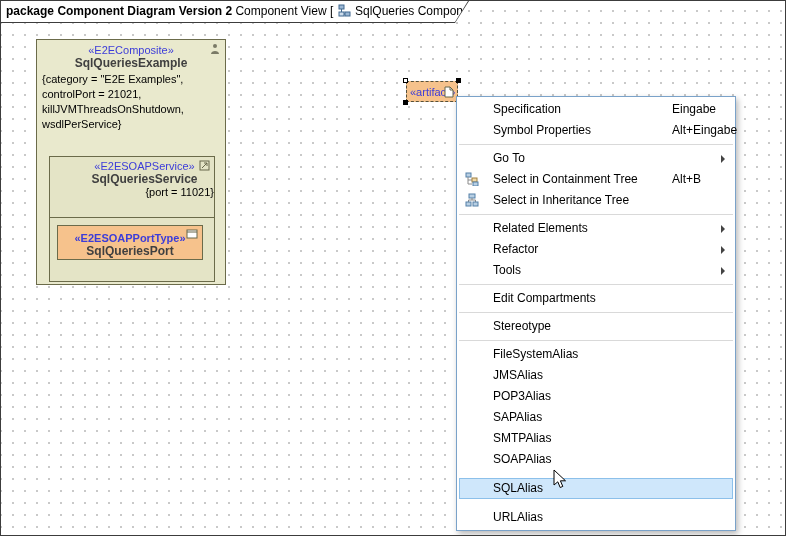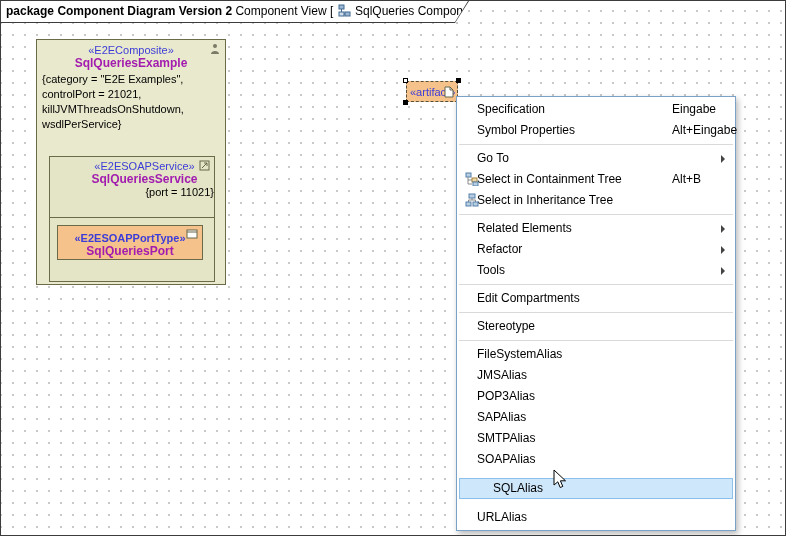--- a/index.html
+++ b/index.html
@@ -25,21 +25,21 @@
   
   .pkg-tab{position:absolute;left:0;top:0;width:468px;height:22px;background:var(--frame-border);
     clip-path:polygon(0 0,100% 0,calc(100% - 14px) 100%,0 100%);}
   .pkg-tab-inner{position:absolute;left:0;top:0;width:467px;height:21px;background:#fff;
     clip-path:polygon(0 0,100% 0,calc(100% - 13px) 100%,0 100%);
     font-size:12px;line-height:21px;white-space:nowrap;padding-left:5px;}
   .pkg-tab-inner .bold{font-weight:bold;}
   .pkg-tab-inner svg{vertical-align:-2px;margin:0 1px;}
   
   .shape-text-ster{color:var(--stereotype-blue);font-size:11px;text-align:center;}
-  .shape-text-name{font-weight:bold;font-size:12px;text-align:center;color:#a21caf;}
+  .shape-text-name{font-weight:bold;font-size:12px;text-align:center;color:#404040;}
   .component{position:absolute;left:35px;top:38px;width:190px;height:246px;
     background:var(--component-fill);border:1px solid var(--shape-border);}
   .component .props{font-size:11px;line-height:15px;padding:2px 5px;color:#000;}
   .corner-icon{position:absolute;top:3px;right:4px;}
   .service{position:absolute;left:12px;top:116px;width:166px;height:126px;
     background:var(--service-fill);border:1px solid var(--shape-border);padding-top:3px;padding-left:25px;}
   .service .tag{font-size:11px;text-align:right;}
   .service .hr{position:absolute;left:0;right:0;top:60px;border-top:1px solid var(--shape-border);}
   .port{position:absolute;left:7px;top:68px;width:146px;height:35px;
     background:var(--port-fill);border:1px solid var(--shape-border);padding-top:6px;}
@@ -50,21 +50,21 @@
   .artifact .label{color:var(--stereotype-blue);font-size:11px;line-height:19px;padding-left:3px;display:inline-block;}
   .artifact svg{position:absolute;right:3px;top:4px;}
   .handle{position:absolute;width:5px;height:5px;background:#000;border:1px solid #000;}
   .handle.hollow{background:#fff;}
   .h-tl{left:-4px;top:-4px;} .h-tr{right:-4px;top:-4px;}
   .h-bl{left:-4px;bottom:-4px;} .h-br{right:-4px;bottom:-4px;}
   
   .menu{position:absolute;left:455px;top:95px;width:280px;background:#fff;
     border:1px solid var(--menu-border);box-shadow:2px 3px 6px rgba(0,0,0,.28);
     padding:2px 0;z-index:10;font-size:12px;color:#000;}
-  .mi{position:relative;height:21px;line-height:21px;padding-left:20px;white-space:nowrap;}
+  .mi{position:relative;height:21px;line-height:21px;padding-left:36px;white-space:nowrap;}
   .mi .mi-shortcut{position:absolute;left:215px;top:0;}
   .mi .mi-icon{position:absolute;left:8px;top:3px;}
   .mi .mi-arrow{position:absolute;right:10px;top:7px;width:0;height:0;
     border-left:4px solid #444;border-top:4px solid transparent;border-bottom:4px solid transparent;}
   .mi.highlight{background:var(--menu-highlight);box-shadow:inset 0 0 0 1px var(--menu-highlight-border);
     margin:8px 2px;padding-left:34px;}
   .menu-sep{height:1px;background:#d9d9d9;margin:3px 2px;}
   
   .cursor{position:absolute;left:552px;top:468px;z-index:30;}
 </style>

